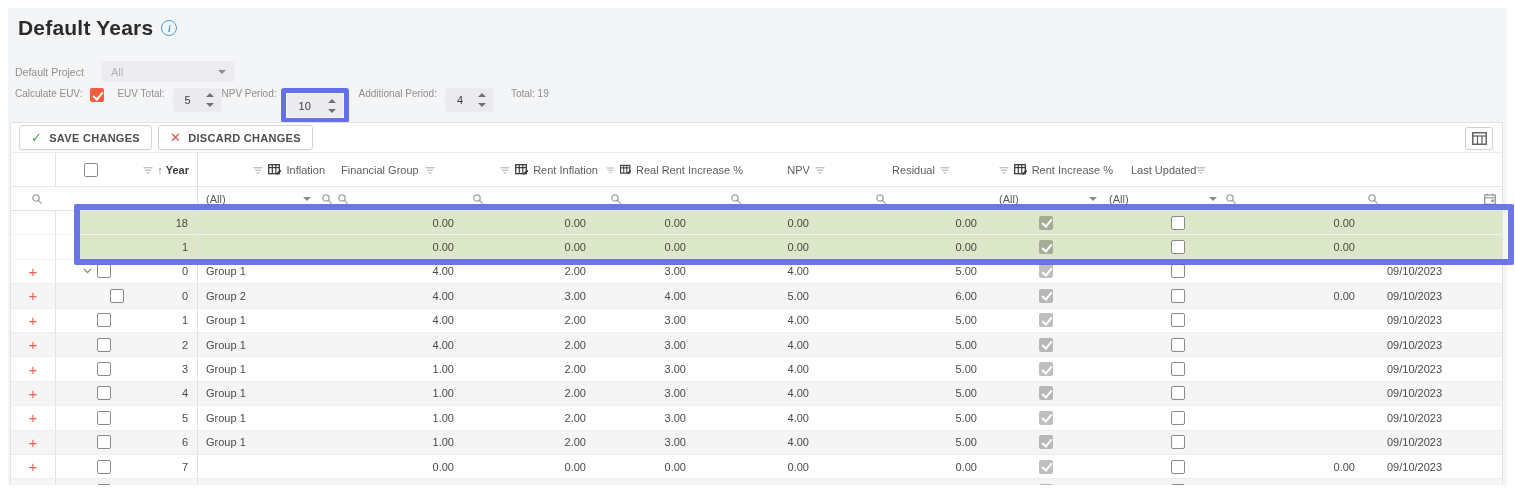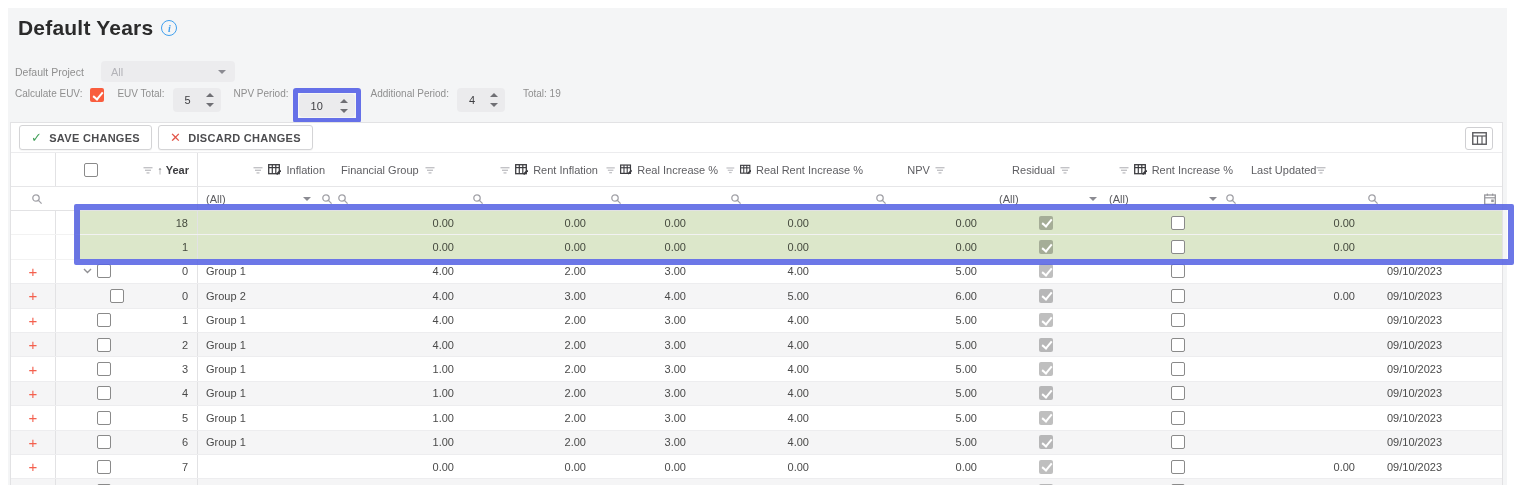--- a/index.html
+++ b/index.html
@@ -108,21 +108,21 @@
     <span class="lbl">Calculate EUV:</span>
     <span class="cb checked" style="margin-left:8px;"></span>
     <span class="lbl" style="margin-left:13px;">EUV Total:</span>
     <div class="spin" style="margin-left:8px; width:48px;">
       <span class="val">5</span>
       <span class="arrows">
           <i class="up"></i>
           <i class="dn"></i>
         </span>
     </div>
-    <span class="lbl" style="margin-left:13px;">NPV Period:</span>
+    <span class="lbl" style="margin-left:1px;">NPV Period:</span>
     <div class="npv-annot" style="margin-left:4px;">
       <div class="spin" style="width:56px; height:23px;">
         <span class="val">10</span>
         <span class="arrows" style="top:3.5px;">
             <i class="up"></i>
             <i class="dn"></i>
           </span>
       </div>
     </div>
     <span class="lbl" style="margin-left:10px;">Additional Period:</span>
@@ -201,35 +201,20 @@
             </svg>
             <svg width="13" height="11" viewBox="0 0 13 11">
               <rect x="0.7" y="0.7" width="10.6" height="9" fill="none" stroke="#3c3c40" stroke-width="1.3"></rect>
               <line x1="1" y1="3.6" x2="11" y2="3.6" stroke="#3c3c40" stroke-width="1.2"></line>
               <line x1="4.3" y1="1" x2="4.3" y2="9.6" stroke="#3c3c40" stroke-width="1.2"></line>
               <line x1="7.8" y1="1" x2="7.8" y2="9.6" stroke="#3c3c40" stroke-width="1.2"></line>
               <line x1="8.6" y1="10.4" x2="12.6" y2="6.4" stroke="#3c3c40" stroke-width="1.8"></line>
             </svg>
             <span class="cap">Rent Inflation</span>
           </div>
-          <div class="cell a-right" style="width: 120px; padding-right: 8px; gap: 5px;">
-            <svg width="10" height="8" viewBox="0 0 10 8">
-              <rect x="0.5" y="1" width="9" height="1.4" fill="#c2c2c6"></rect>
-              <rect x="2" y="3.6" width="6" height="1.4" fill="#c2c2c6"></rect>
-              <rect x="3.5" y="6.2" width="3" height="1.4" fill="#c2c2c6"></rect>
-            </svg>
-            <svg width="13" height="11" viewBox="0 0 13 11">
-              <rect x="0.7" y="0.7" width="10.6" height="9" fill="none" stroke="#3c3c40" stroke-width="1.3"></rect>
-              <line x1="1" y1="3.6" x2="11" y2="3.6" stroke="#3c3c40" stroke-width="1.2"></line>
-              <line x1="4.3" y1="1" x2="4.3" y2="9.6" stroke="#3c3c40" stroke-width="1.2"></line>
-              <line x1="7.8" y1="1" x2="7.8" y2="9.6" stroke="#3c3c40" stroke-width="1.2"></line>
-              <line x1="8.6" y1="10.4" x2="12.6" y2="6.4" stroke="#3c3c40" stroke-width="1.8"></line>
-            </svg>
-            <span class="cap">Real Increase %</span>
-          </div>
           <div class="cell a-right" style="width: 145px; padding-right: 8px; gap: 5px;">
             <svg width="10" height="8" viewBox="0 0 10 8">
               <rect x="0.5" y="1" width="9" height="1.4" fill="#c2c2c6"></rect>
               <rect x="2" y="3.6" width="6" height="1.4" fill="#c2c2c6"></rect>
               <rect x="3.5" y="6.2" width="3" height="1.4" fill="#c2c2c6"></rect>
             </svg>
             <svg width="13" height="11" viewBox="0 0 13 11">
               <rect x="0.7" y="0.7" width="10.6" height="9" fill="none" stroke="#3c3c40" stroke-width="1.3"></rect>
               <line x1="1" y1="3.6" x2="11" y2="3.6" stroke="#3c3c40" stroke-width="1.2"></line>
               <line x1="4.3" y1="1" x2="4.3" y2="9.6" stroke="#3c3c40" stroke-width="1.2"></line>

